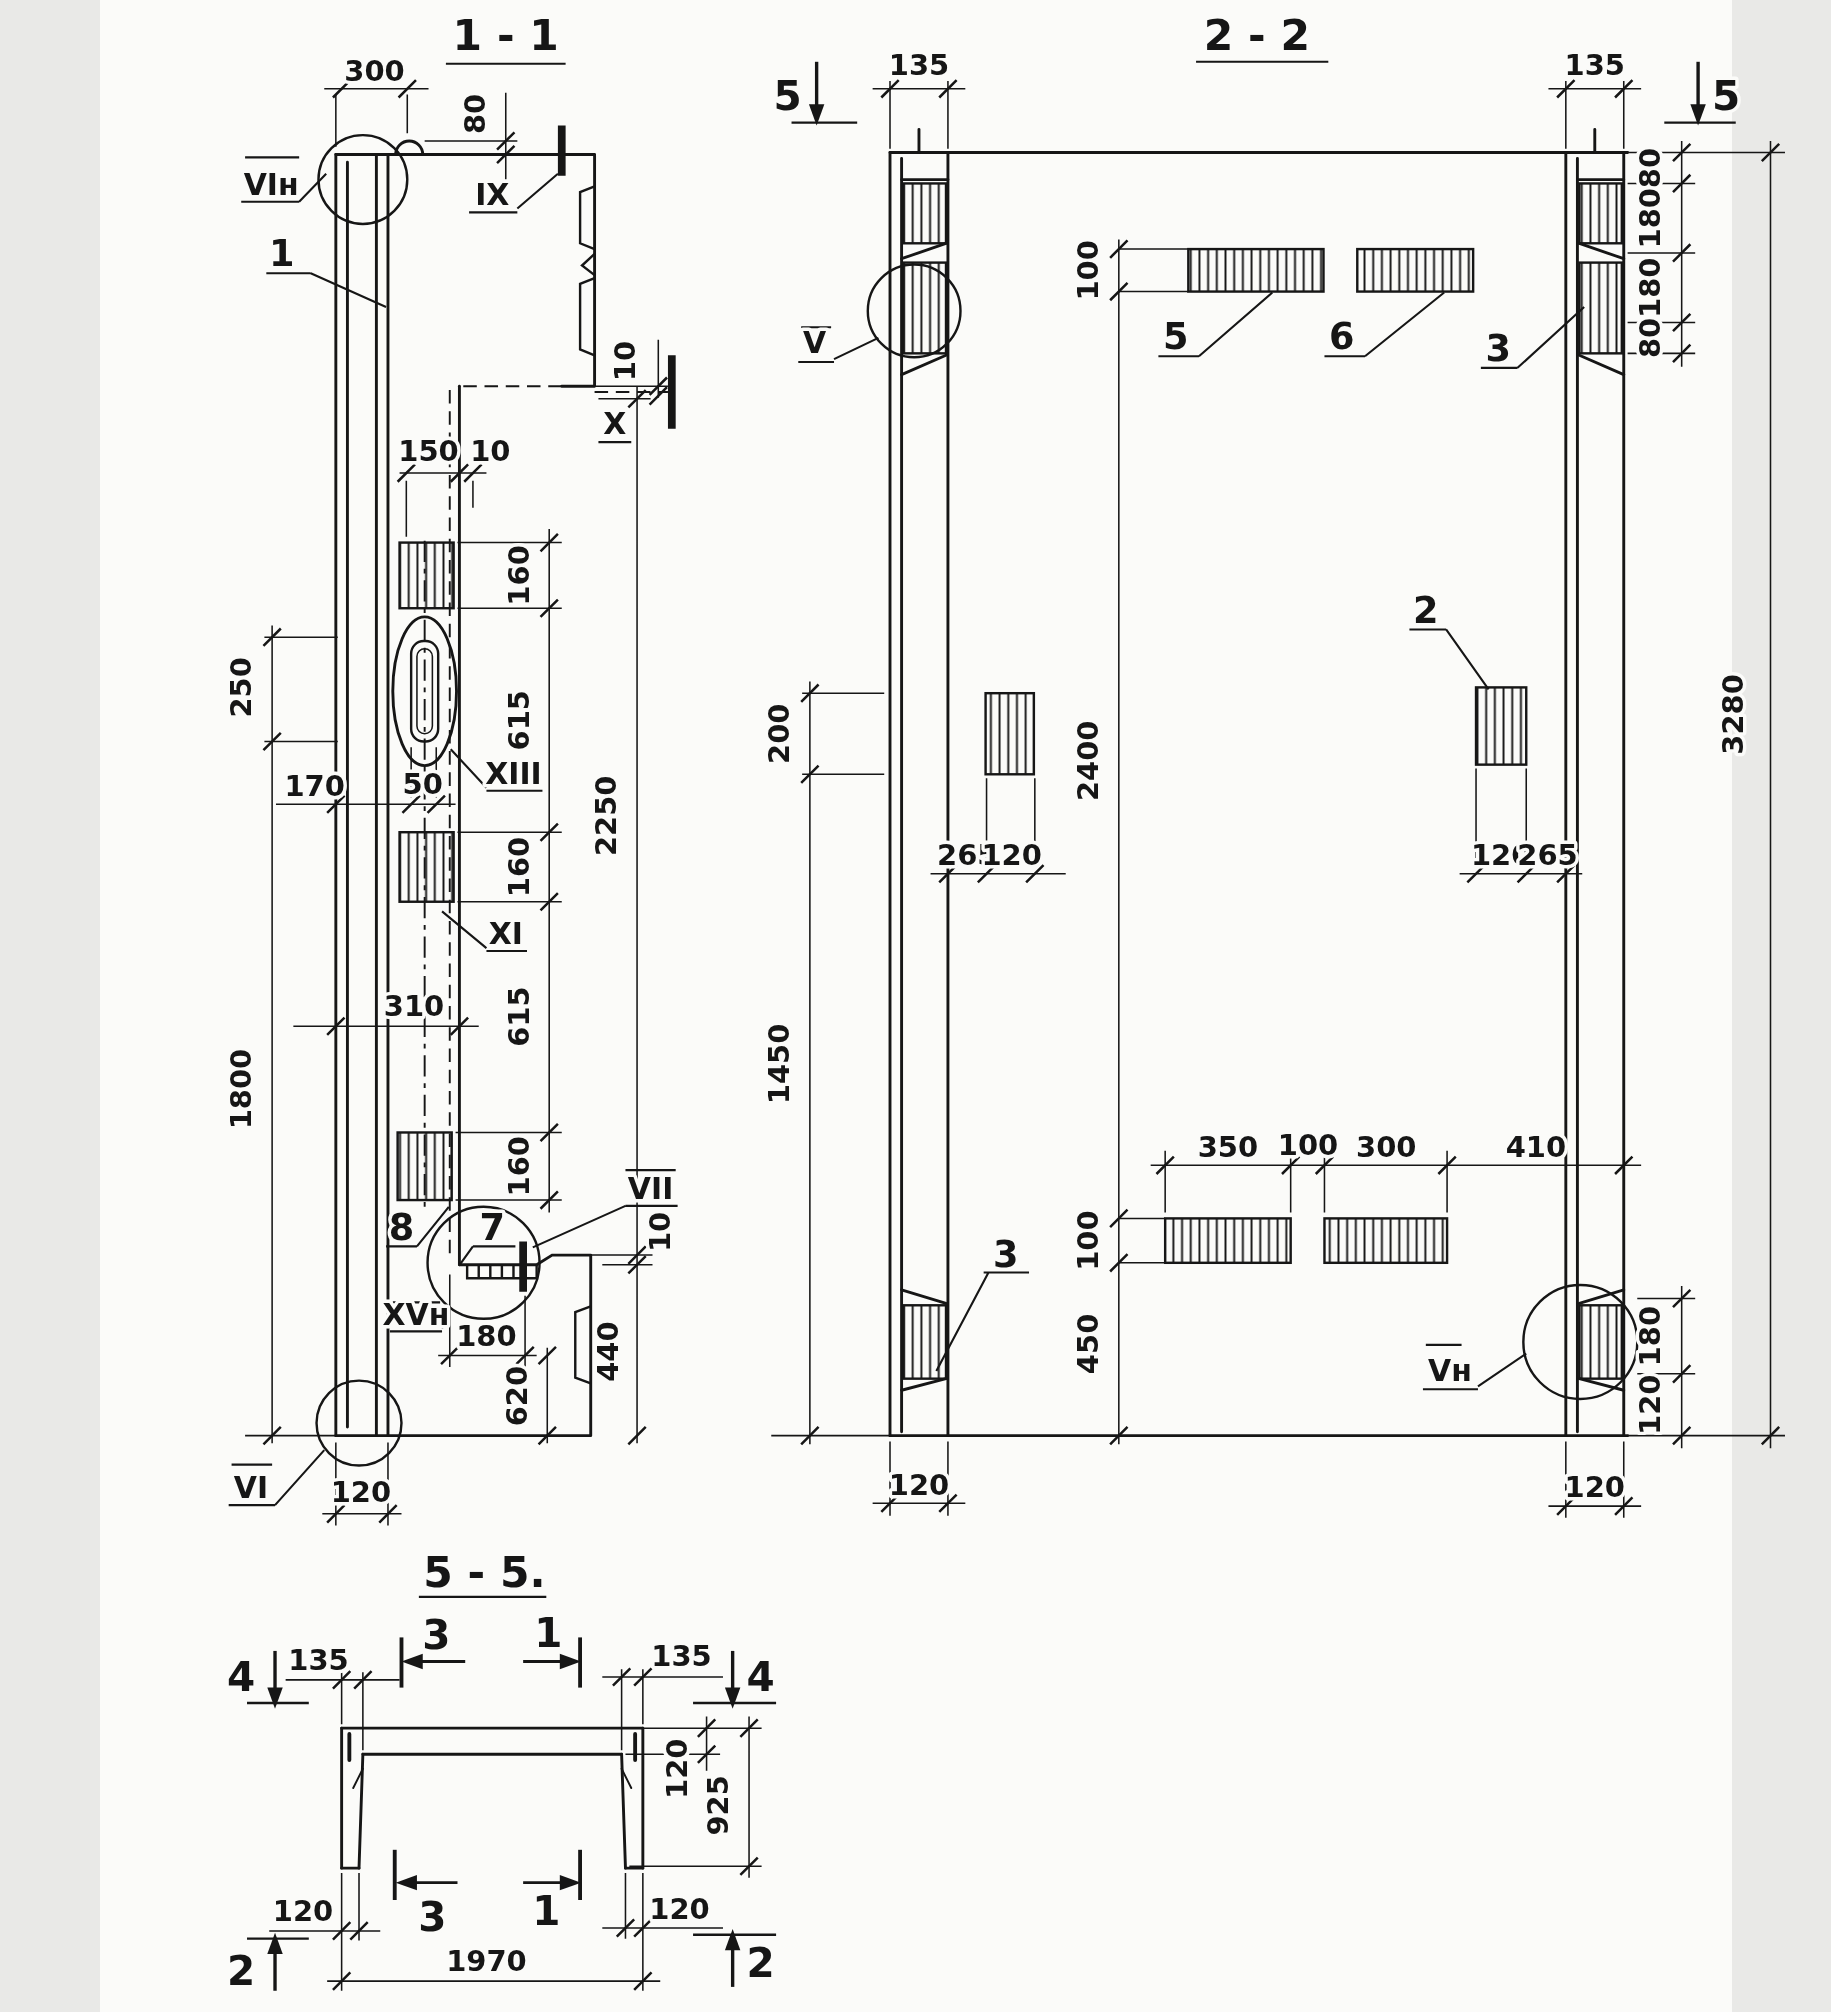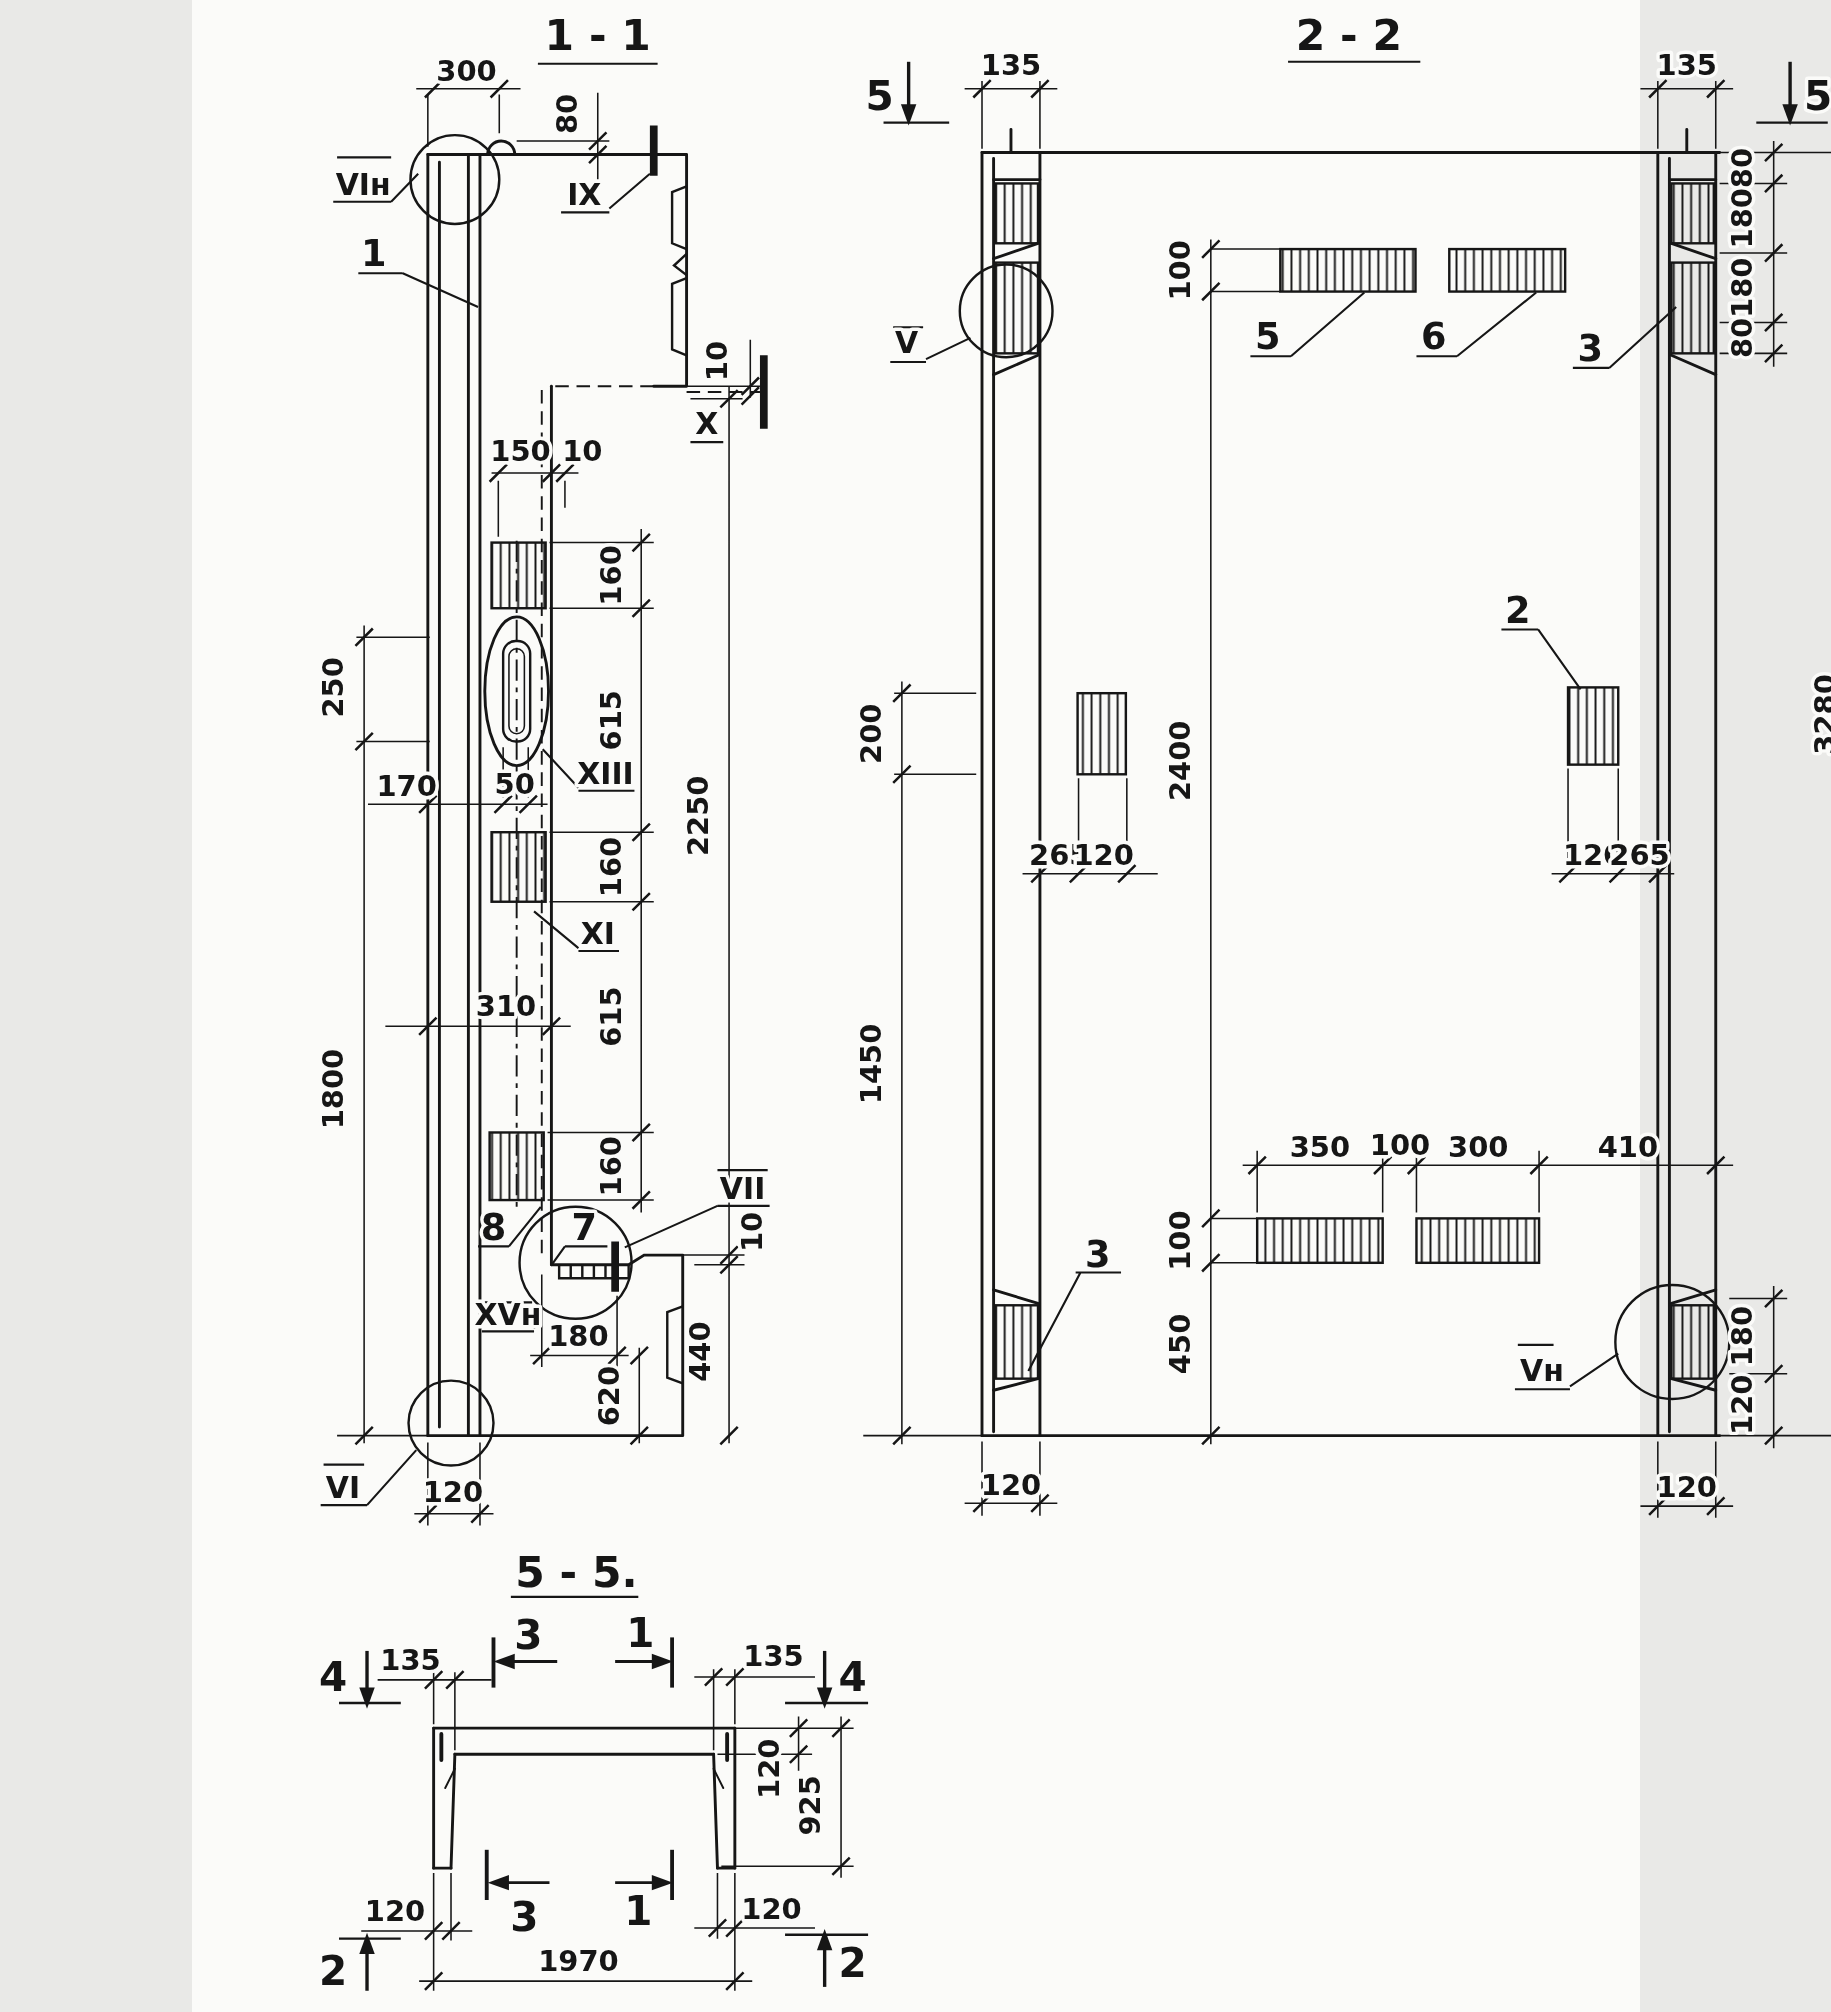--- a/index.html
+++ b/index.html
@@ -1,16 +1,16 @@
 <!DOCTYPE html>
 <html><head>
 <meta charset="utf-8">
 <style>
   html,body{margin:0;padding:0;background:#e9e9e7;}
-  #sheet{width:1448px;height:2012px;background:#fbfbf9;position:relative;margin:0 auto;}
+  #sheet{width:1632px;height:2012px;background:#fbfbf9;position:relative;margin:0 auto;}
   svg{display:block}
   svg text{font-family:"DejaVu Sans",sans-serif;fill:#161616;font-weight:600;
     paint-order:stroke;stroke:#fbfbf9;stroke-width:7px;stroke-linejoin:round;
     text-anchor:middle}
   .dim{font-size:30px}
   .big{font-size:42px;font-weight:700}
   .ttl{font-size:44px;font-weight:700}
   .rom{font-size:31px;font-weight:700}
   .prt{font-size:38px;font-weight:700}
 </style>

